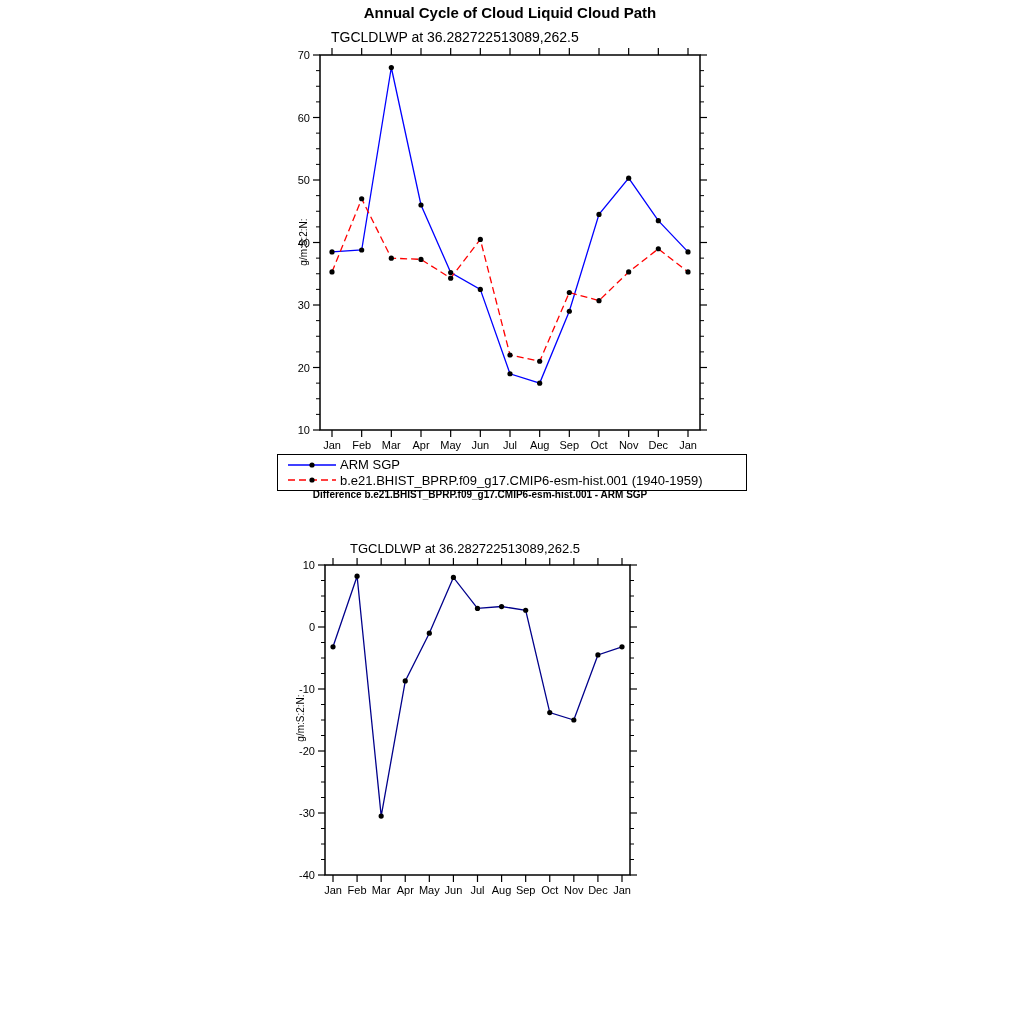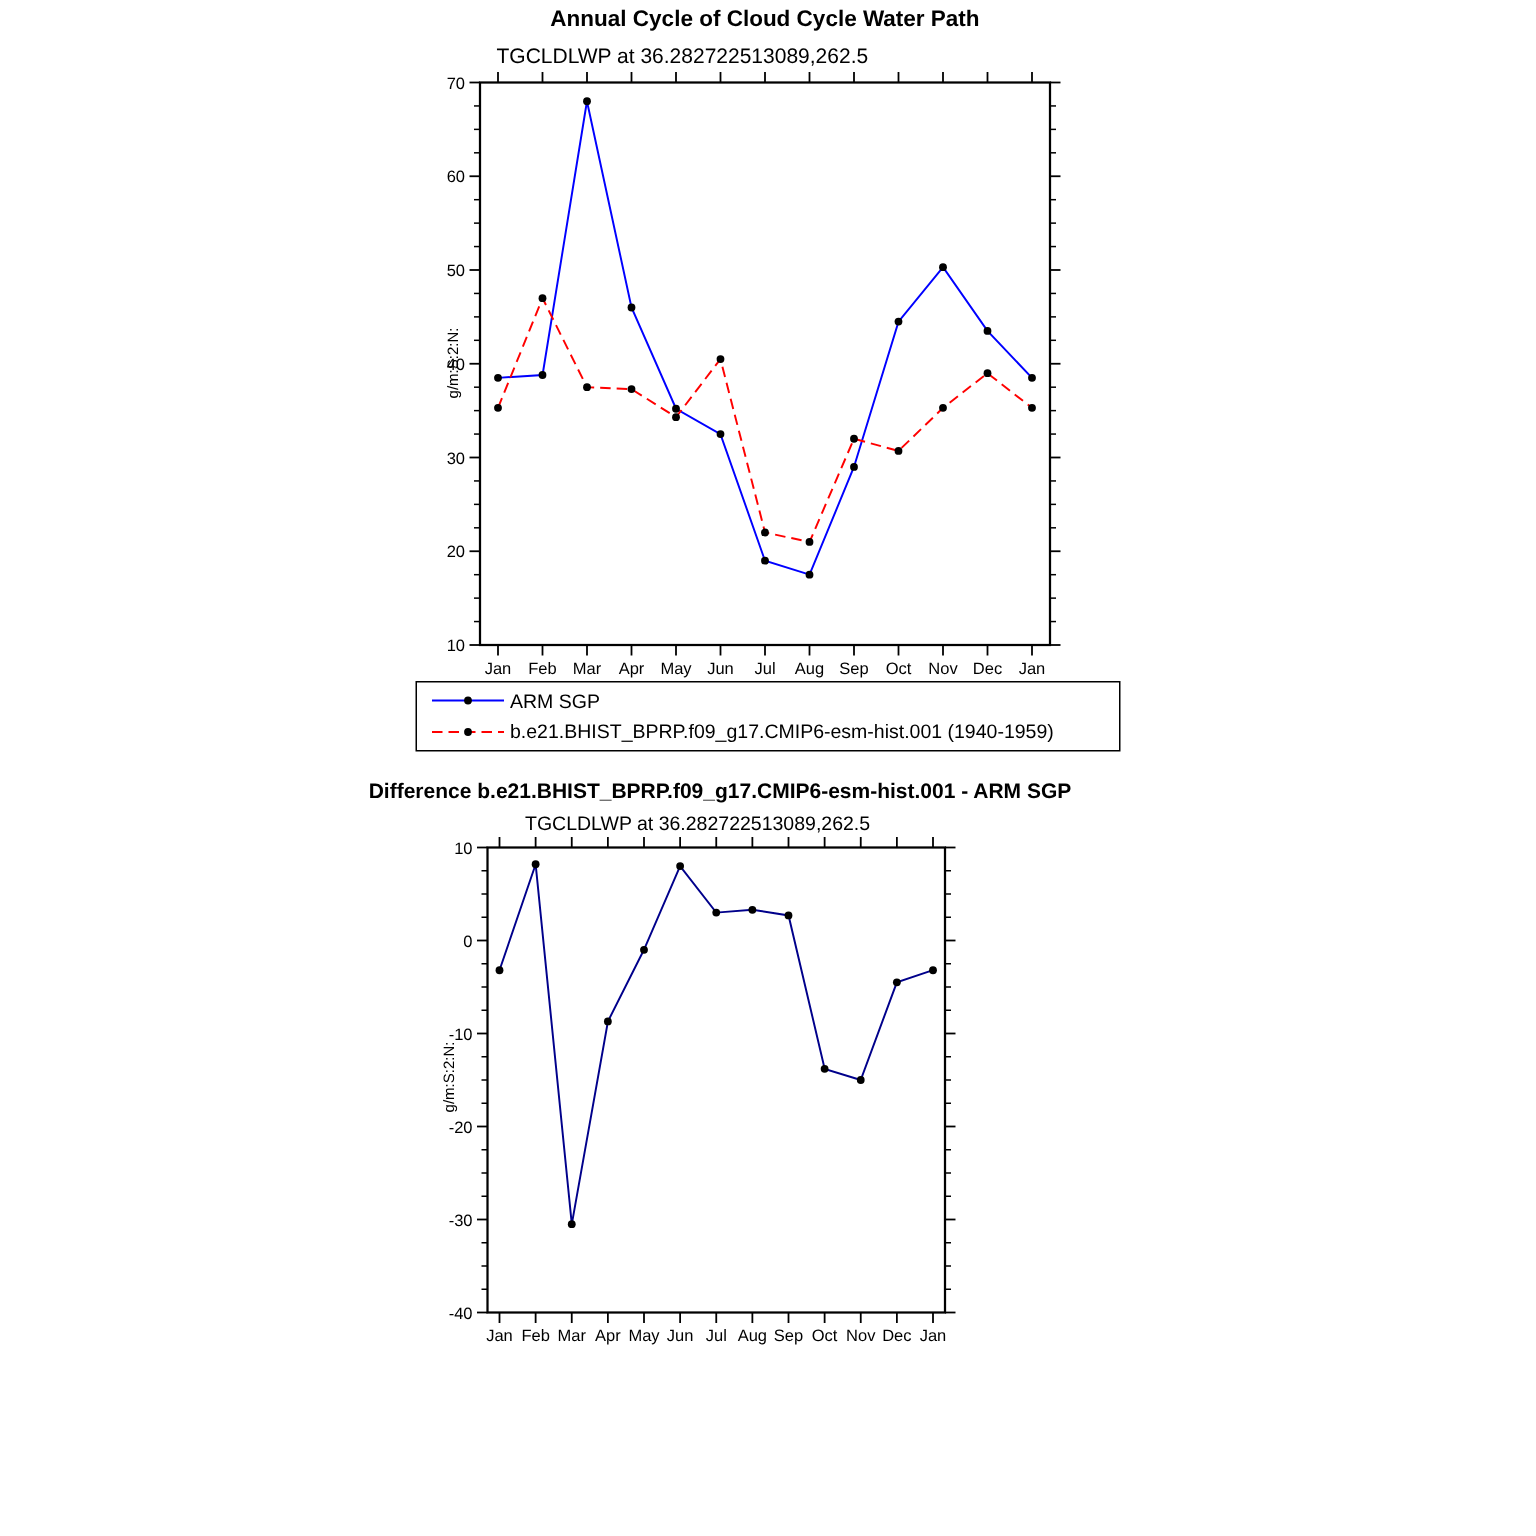--- a/index.html
+++ b/index.html
@@ -5,25 +5,25 @@
   * { margin:0; padding:0; box-sizing:border-box; }
   html, body { width:1024px; height:1024px; background:#ffffff;
     font-family:"Liberation Sans","DejaVu Sans",sans-serif; color:#000; }
   .page { position:relative; width:1024px; height:1024px; background:#fff; overflow:hidden; }
   #plot-svg { position:absolute; left:0; top:0; }
   .t-main { position:absolute; font-weight:bold; text-align:center; white-space:nowrap; }
   #t1 { left:260px; top:4px; width:500px; font-size:15px; }
   #s1 { position:absolute; left:331px; top:29px; font-size:14px; white-space:nowrap; }
   #y1 { position:absolute; left:303px; top:242px; transform:translate(-50%,-50%) rotate(-90deg);
         font-size:10px; white-space:nowrap; }
-  #t2 { left:160px; top:519px; width:640px; font-size:14px; }
+  #t2 { left:160px; top:489px; width:640px; font-size:10px; }
   #s2 { position:absolute; left:350px; top:541px; font-size:13px; white-space:nowrap; }
   #y2 { position:absolute; left:300px; top:718px; transform:translate(-50%,-50%) rotate(-90deg);
         font-size:10px; white-space:nowrap; }
-  .legend { position:absolute; left:277px; top:454px; width:470px; height:47px;
+  .legend { position:absolute; left:277px; top:454px; width:470px; height:37px;
         border:1px solid #000; padding:2px 0 2px 8px; display:flex; flex-direction:column;
         justify-content:space-around; background:#fff; }
   .lrow { display:flex; align-items:center; height:21px; }
   .lrow span { font-size:13px; margin-left:2px; white-space:nowrap; }
 </style>
 </head>
 <body>
 
 <div class="page">
 
@@ -250,21 +250,21 @@
       <circle cx="453.4166666666667" cy="577.4" r="2.6" fill="#000000"></circle>
       <circle cx="477.5" cy="608.4" r="2.6" fill="#000000"></circle>
       <circle cx="501.58333333333337" cy="606.54" r="2.6" fill="#000000"></circle>
       <circle cx="525.6666666666666" cy="610.26" r="2.6" fill="#000000"></circle>
       <circle cx="549.75" cy="712.56" r="2.6" fill="#000000"></circle>
       <circle cx="573.8333333333334" cy="720" r="2.6" fill="#000000"></circle>
       <circle cx="597.9166666666667" cy="654.9" r="2.6" fill="#000000"></circle>
       <circle cx="622" cy="646.84" r="2.6" fill="#000000"></circle>
     </svg>
 
-  <div class="t-main" id="t1">Annual Cycle of Cloud Cycle Water Path</div>
+  <div class="t-main" id="t1">Annual Cycle of Cloud Liquid Cloud Path</div>
   <div id="s1">TGCLDLWP at 36.282722513089,262.5</div>
   <div id="y1">g/m:S:2:N:</div>
 
   <div class="legend">
     <div class="lrow">
       <svg width="52" height="12">
         <line x1="2" y1="6" x2="50" y2="6" stroke="#0000ff" stroke-width="1.3"></line>
         <circle cx="26" cy="6" r="2.6" fill="#000000"></circle>
       </svg>
       <span>ARM SGP</span>

